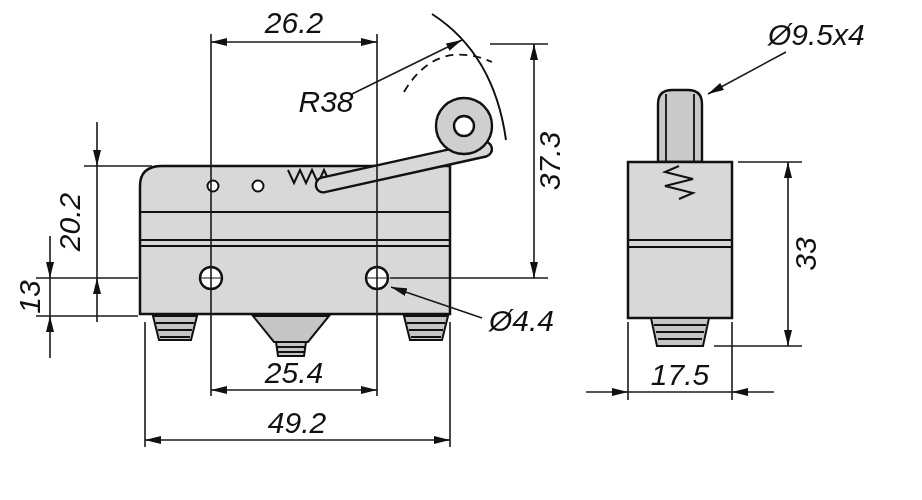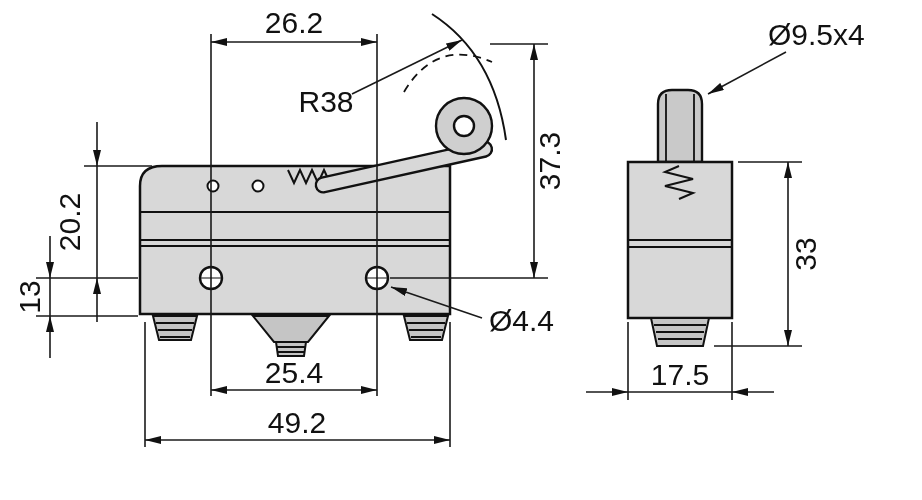--- a/index.html
+++ b/index.html
@@ -1,16 +1,16 @@
 <!DOCTYPE html>
 <html><head>
 <meta charset="utf-8">
 <style>
   html,body{margin:0;padding:0;background:#fff;}
-  .stage{position:relative;width:922px;height:500px;background:#fff;overflow:hidden;}
+  .stage{position:relative;width:922px;height:500px;background:#fff;overflow:hidden;font-style:italic;}
   svg{display:block;}
   .dim-text{font-family:"Liberation Sans", sans-serif;font-size:30px;fill:#111;}
   .ln{stroke:#1a1a1a;stroke-width:1.6;fill:none;}
   .outline{stroke:#111;stroke-width:2.5;}
   .inner{stroke:#111;stroke-width:1.8;fill:none;}
 </style>
 </head>
 <body>
 
 <div class="stage">

